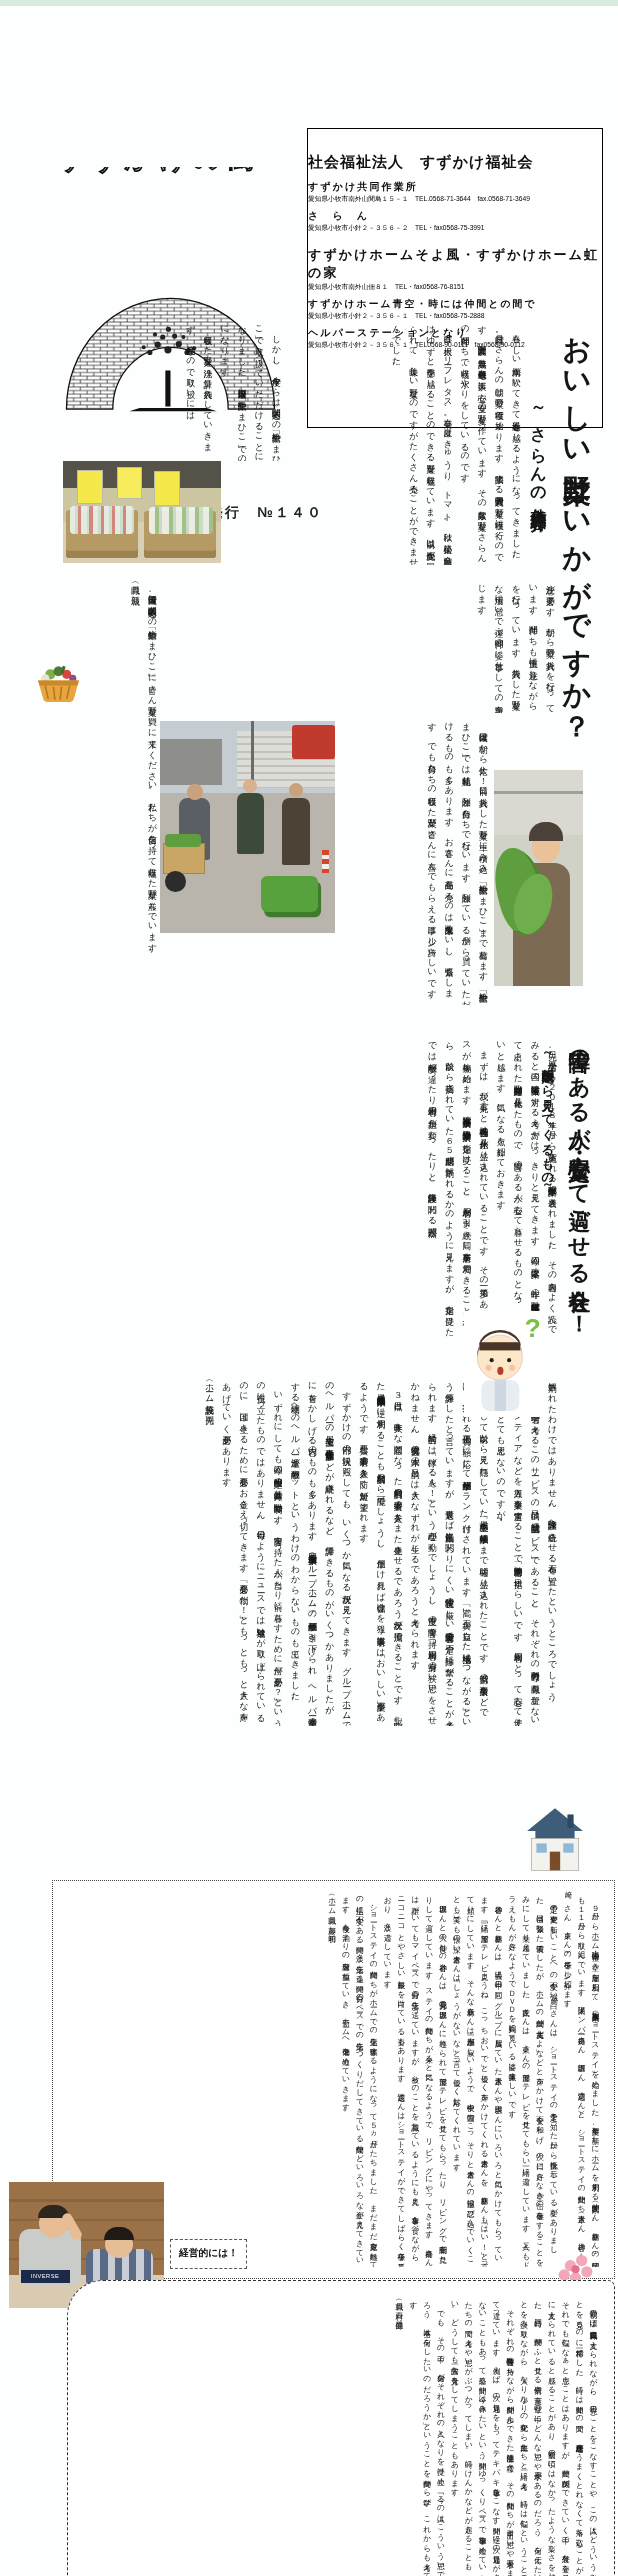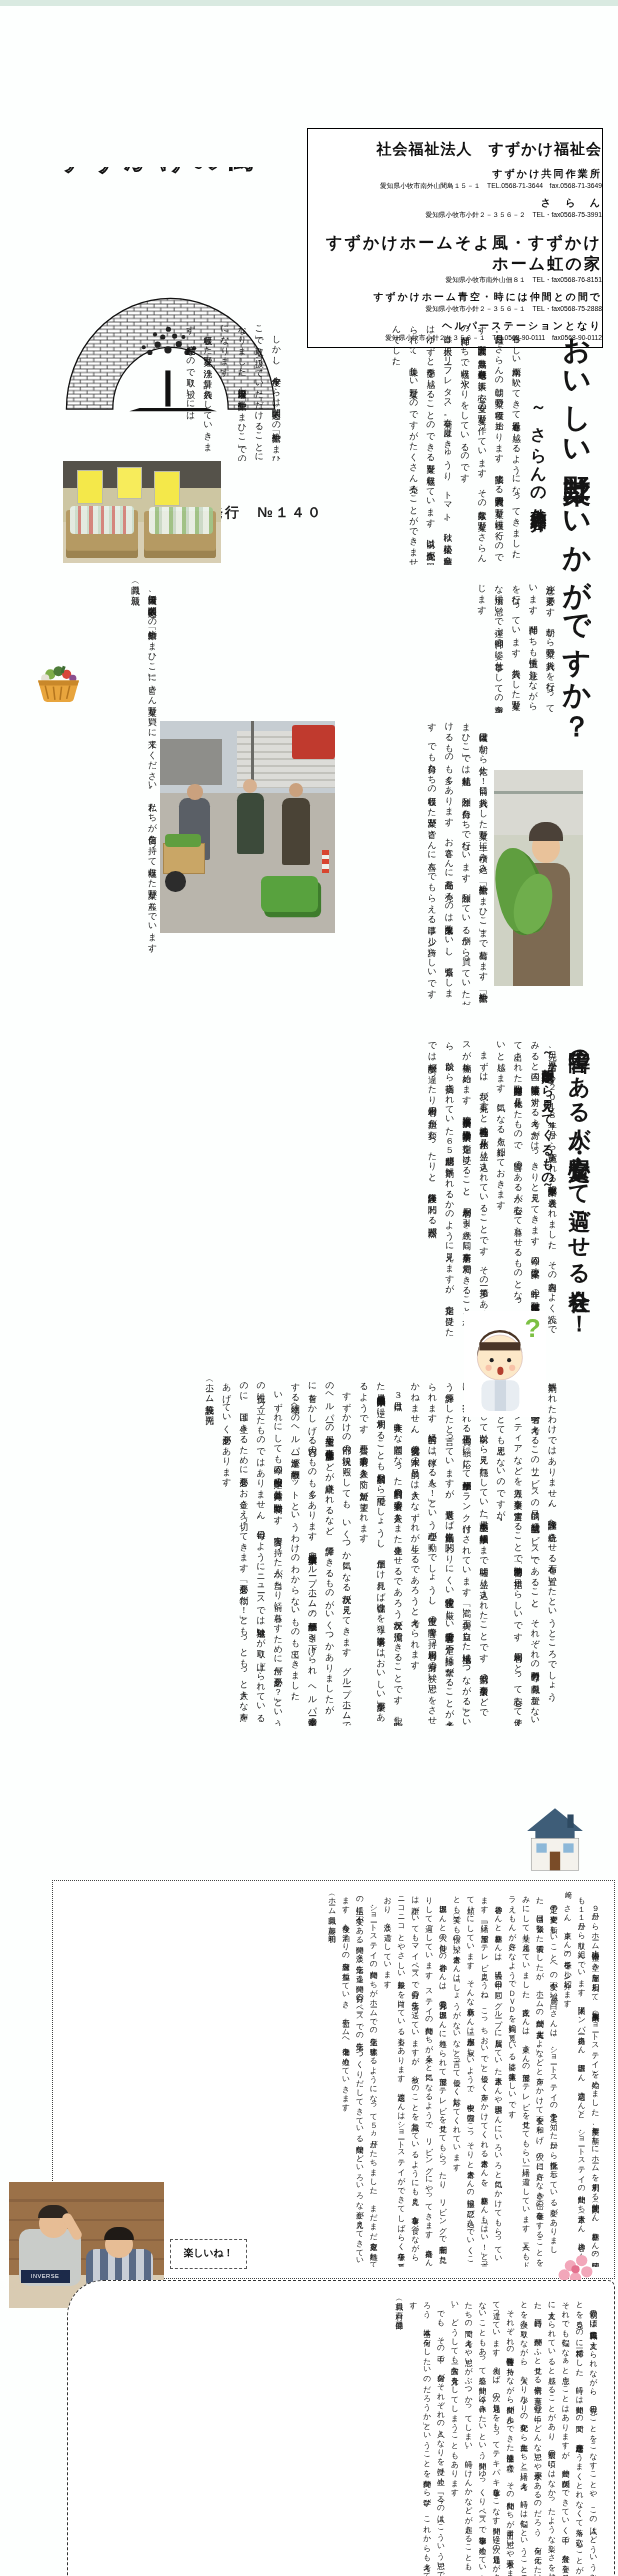--- a/index.html
+++ b/index.html
@@ -7,22 +7,22 @@
         font-family:"Liberation Sans","DejaVu Sans",sans-serif;color:#111;overflow:hidden;}
   .topstrip{position:absolute;left:0;top:0;width:618px;height:6.2px;background:#d9eae1;}
   .abs{position:absolute;}
   
   .v{position:absolute;writing-mode:vertical-rl;text-orientation:mixed;white-space:pre-line;
      overflow:hidden;font-size:8.8px;line-height:1.95;letter-spacing:0.5px;color:#151515;}
   .vt1{font-size:28px;font-weight:bold;line-height:1.08;letter-spacing:2.1px;}
   .vt1s{font-size:16px;font-weight:bold;line-height:1.15;letter-spacing:1.5px;}
   .vt2{font-size:21.6px;font-weight:bold;line-height:1.1;letter-spacing:1px;}
   .vt2s{font-size:12.4px;font-weight:bold;line-height:1.2;}
-  .infobox{position:absolute;left:307px;top:128px;width:296px;height:220px;border:1.5px solid #000;
-           background:#fff;text-align:right;padding-top:11px;box-sizing:border-box;}
+  .infobox{position:absolute;left:307px;top:128px;width:296px;height:300px;border:1.5px solid #000;
+           background:#fff;text-align:left;padding-top:24px;box-sizing:border-box;}
   .infobox .l1{font-size:15px;font-weight:bold;letter-spacing:1px;margin-bottom:8.2px;}
   .infobox .nm{font-size:10px;font-weight:bold;letter-spacing:2.1px;margin:5.2px 0 1px;}
   .infobox .ad{font-size:6.7px;letter-spacing:0;margin:1px 0 3.1px;color:#000;}
   .issue{position:absolute;left:64px;top:504px;font-size:14px;letter-spacing:2.1px;font-weight:bold;color:#222;}
   .photo{position:absolute;overflow:hidden;}
   .dotbox{position:absolute;border:1px dotted #444;background:#fff;}
   .dashbox{position:absolute;border:1px dashed #333;border-radius:36px 7.2px 36px 7.2px;background:#fff;}
   .title3{position:absolute;font-size:22px;font-weight:bold;letter-spacing:1px;color:#d7dbe4;
           -webkit-text-stroke:1px #2f49b4;text-shadow:1.5px 1.5px 0 #9fb0e0;}
   .title4{position:absolute;font-size:19.6px;font-weight:bold;letter-spacing:1px;color:#4c6f96;
@@ -66,21 +66,21 @@
     <text font-size="58" font-weight="bold" fill="#fff" stroke="#111" stroke-width="1.5" letter-spacing="6">すずかけの樹</text>
   </svg>
   <div class="issue">２０１８．３．３１発行　№１４０</div>
 
   <div class="infobox">
     <div class="l1">社会福祉法人　すずかけ福祉会</div>
     <div class="nm">すずかけ共同作業所</div>
     <div class="ad">愛知県小牧市南外山間島１５－１　TEL.0568-71-3644　fax.0568-71-3649</div>
     <div class="nm">さ　ら　ん</div>
     <div class="ad">愛知県小牧市小針２－３５６－２　TEL・fax0568-75-3991</div>
-    <div class="nm" style="font-size:16px;margin-top:13px;">すずかけホームそよ風・すずかけホーム虹の家</div>
+    <div class="nm" style="font-size:13px;margin-top:13px;">すずかけホームそよ風・すずかけホーム虹の家</div>
     <div class="ad">愛知県小牧市南外山佃８１　TEL・fax0568-76-8151</div>
     <div class="nm" style="font-size:9.8px;">すずかけホーム青空・時には仲間との間で</div>
     <div class="ad">愛知県小牧市小針２－３５６－１　TEL・fax0568-75-2888</div>
     <div class="nm" style="font-size:10px;">ヘルパーステーションとなり</div>
     <div class="ad">愛知県小牧市小針２－３５６－１　TEL0568-90-0111　fax0568-90-0112</div>
   </div>
 
   <div class="abs" style="left:0;top:309px;width:618px;height:716px;">
     <div class="v vt1" style="left:561px;top:9.3px;height:464px;">おいしい野菜はいかがですか？</div>
     <div class="v vt1s" style="left:529px;top:90px;height:247px;">～さらんの仕事内容紹介～</div>
@@ -195,21 +195,21 @@
       <div class="abs" style="left:9.3px;top:47px;width:62px;height:57px;background:#c9ccc9;border-radius:10.3px;"></div>
       <div class="abs" style="left:30px;top:27px;width:29px;height:29px;background:#e7bd95;border-radius:50%;"></div>
       <div class="abs" style="left:29px;top:23px;width:31px;height:13.4px;background:#2d2620;border-radius:15.5px 15.5px 0 0;"></div>
       <div class="abs" style="left:58px;top:30px;width:10.3px;height:29px;background:#e7bd95;border-radius:5.2px;transform:rotate(-30deg);"></div>
       <div class="abs" style="left:77px;top:67px;width:67px;height:41px;background:repeating-linear-gradient(90deg,#5a6a86 0 7.2px,#c8cdd6 7.2px 14.4px);border-radius:9.3px;"></div>
       <div class="abs" style="left:96px;top:49px;width:28px;height:27px;background:#e7bd95;border-radius:50%;"></div>
       <div class="abs" style="left:95px;top:45px;width:30px;height:13.4px;background:#1f1a16;border-radius:14.4px 14.4px 0 0;"></div>
       <div class="abs" style="left:11.3px;top:88px;width:49px;height:13.4px;background:#1c2a4a;color:#fff;font-size:5.7px;text-align:center;line-height:13.4px;letter-spacing:0.5px;">INVERSE</div>
     </div>
     <div class="caption" style="left:170px;top:441px;width:77px;height:30px;">
-      <span>楽しいね！</span>
+      <span>経営的には！</span>
     </div>
   </div>
 
   <div class="abs" style="left:0;top:2226px;width:618px;height:448px;">
     <svg class="abs" style="left:555px;top:28px;" width="59" height="88" viewBox="0 0 115 170">
       <g fill="#f2a7ba">
         <circle cx="30" cy="22" r="11"></circle>
           <circle cx="52" cy="12" r="11"></circle>
           <circle cx="62" cy="34" r="11"></circle>
           <circle cx="40" cy="46" r="11"></circle>

